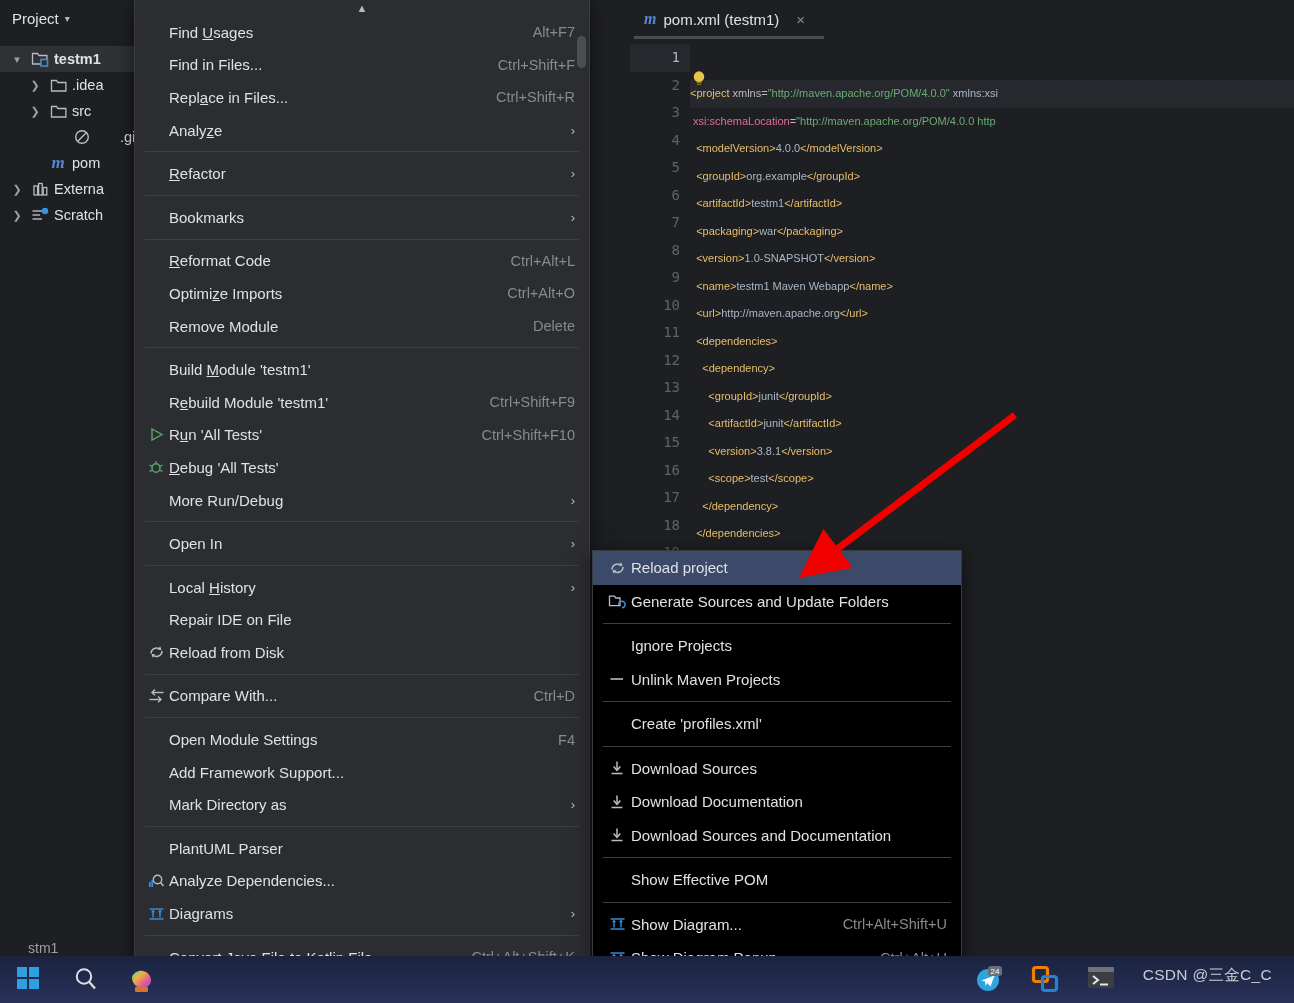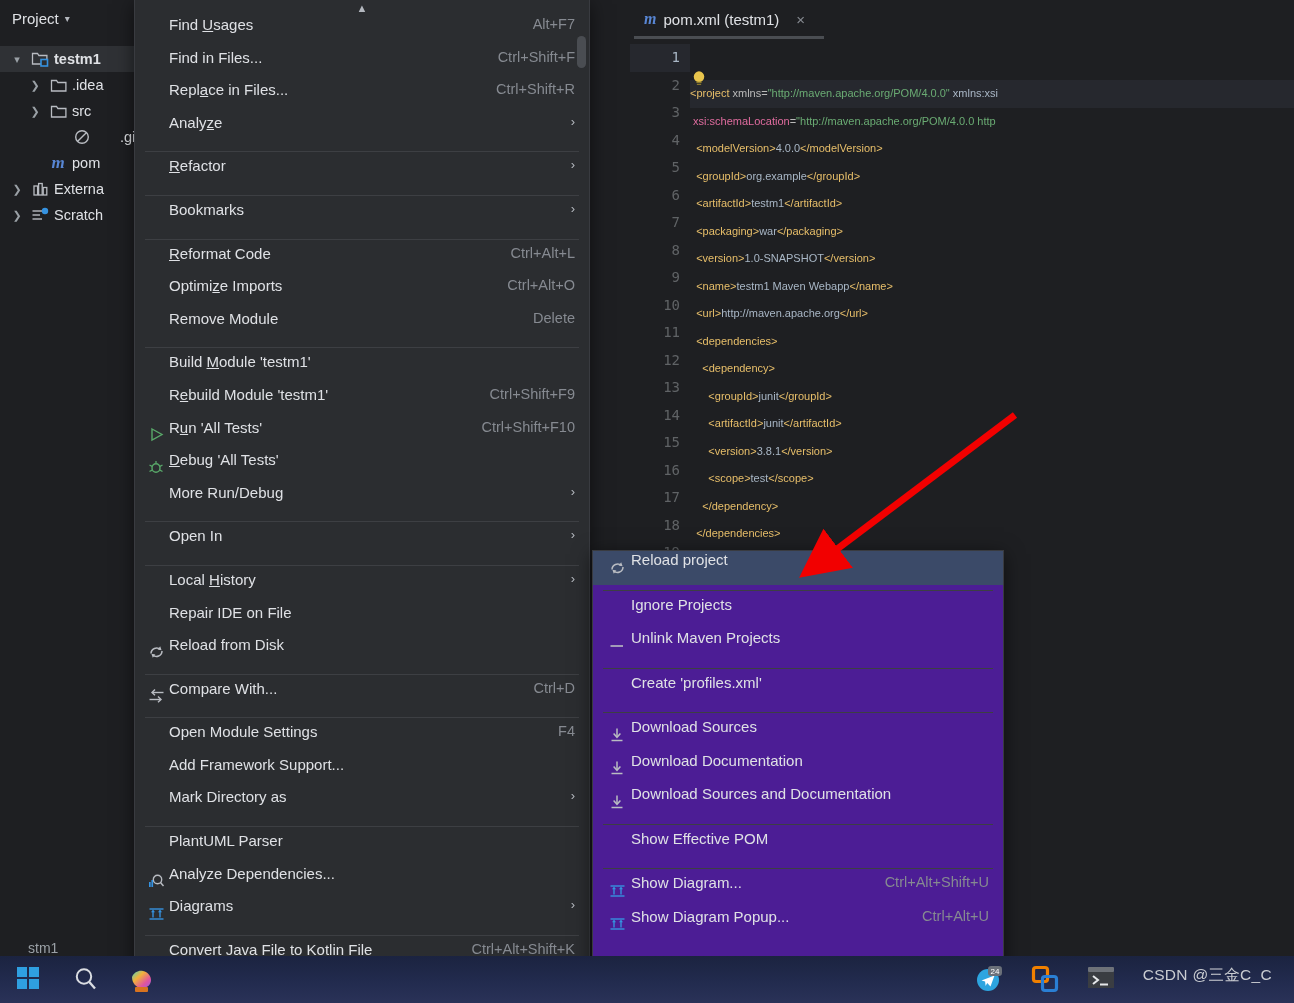--- a/index.html
+++ b/index.html
@@ -103,40 +103,40 @@
     border-top:none;
     box-shadow:0 4px 18px rgba(0,0,0,.55);
     color:#dfe1e5; font-size:15px;
     overflow:hidden;
   }
   .scrollup {
     height:16px; display:flex; align-items:center; justify-content:center;
     color:#b4b8bf; font-size:11px;
   }
   .mi {
-    display:flex; height:32.6px;
+    display:flex; align-items:center; height:32.6px;
     padding:0 14px 0 8px; white-space:nowrap; position:relative;
   }
   .mi.hl { background:#3b4a68; }
   .mi .mico { width:26px; flex:0 0 26px; display:flex; align-items:center; justify-content:center; }
   .mi .mlabel { flex:1; color:#dfe1e5; }
   .mi .mkey { color:#868a91; font-size:14.5px; margin-left:18px; }
   .mi .marrow { color:#b4b8bf; font-size:13px; margin-left:16px; }
   .msep { height:1px; background:#3d3f43; margin:5px 10px; }
   .mu { text-decoration:underline; }
 
   .menu-scrollbar {
     position:absolute; right:3px; top:36px; width:9px; height:32px;
     background:#4a4d52; border-radius:5px;
   }
 
   
   .submenu {
-    position:absolute; left:592px; top:550px; width:412px; height:453px;
-    background:#4c1d95; border:1px solid #393b40;
+    position:absolute; left:592px; top:550px; width:370px; height:453px;
+    background:#000000; border:1px solid #393b40;
     box-shadow:0 4px 18px rgba(0,0,0,.55);
     color:#dfe1e5; font-size:15px; overflow:hidden;
   }
   .submenu .mi { padding:0 14px 0 10px; height:33.5px; }
   .submenu .mi .mico { width:28px; flex:0 0 28px; }
 
   
   .arrow-svg { position:absolute; left:770px; top:400px; width:250px; height:200px; pointer-events:none; }
 
   svg { display:block; }
@@ -496,20 +496,32 @@
             <span style="display: flex; align-items: center; justify-content: center;">
               <svg width="17" height="16" viewBox="0 0 17 16">
                 <path d="M3 9.5a5.6 5.6 0 0 1 9.4-4" fill="none" stroke="#b9bcc2" stroke-width="1.5"></path>
                 <path d="M14 7a5.6 5.6 0 0 1-9.4 4" fill="none" stroke="#b9bcc2" stroke-width="1.5"></path>
                 <polygon points="12.2,2.3 13.6,6.2 9.6,5.4" fill="#b9bcc2"></polygon>
                 <polygon points="4.8,13.7 3.4,9.8 7.4,10.6" fill="#b9bcc2"></polygon>
               </svg>
             </span>
           </span>
           <span class="mlabel">Reload project</span>
+        </div>
+        <div class="mi">
+          <span class="mico">
+            <span style="display: flex; align-items: center; justify-content: center;">
+              <svg width="18" height="16" viewBox="0 0 18 16">
+                <path d="M1.5 3.2h5l1.3 1.8h4.2v7.6H1.5z" fill="none" stroke="#b9bcc2" stroke-width="1.3"></path>
+                <path d="M10.6 11.6a3.3 3.3 0 1 1 3.2 3.2" fill="none" stroke="#3592e0" stroke-width="1.5"></path>
+                <polygon points="10.2,9.4 13,10.6 10.3,12" fill="#3592e0"></polygon>
+              </svg>
+            </span>
+          </span>
+          <span class="mlabel">Generate Sources and Update Folders</span>
         </div>
         <div class="msep"></div>
         <div class="mi">
           <span class="mico"></span>
           <span class="mlabel">Ignore Projects</span>
         </div>
         <div class="mi">
           <span class="mico">
             <span style="display: flex; align-items: center; justify-content: center;">
               <svg width="16" height="16" viewBox="0 0 16 16">

